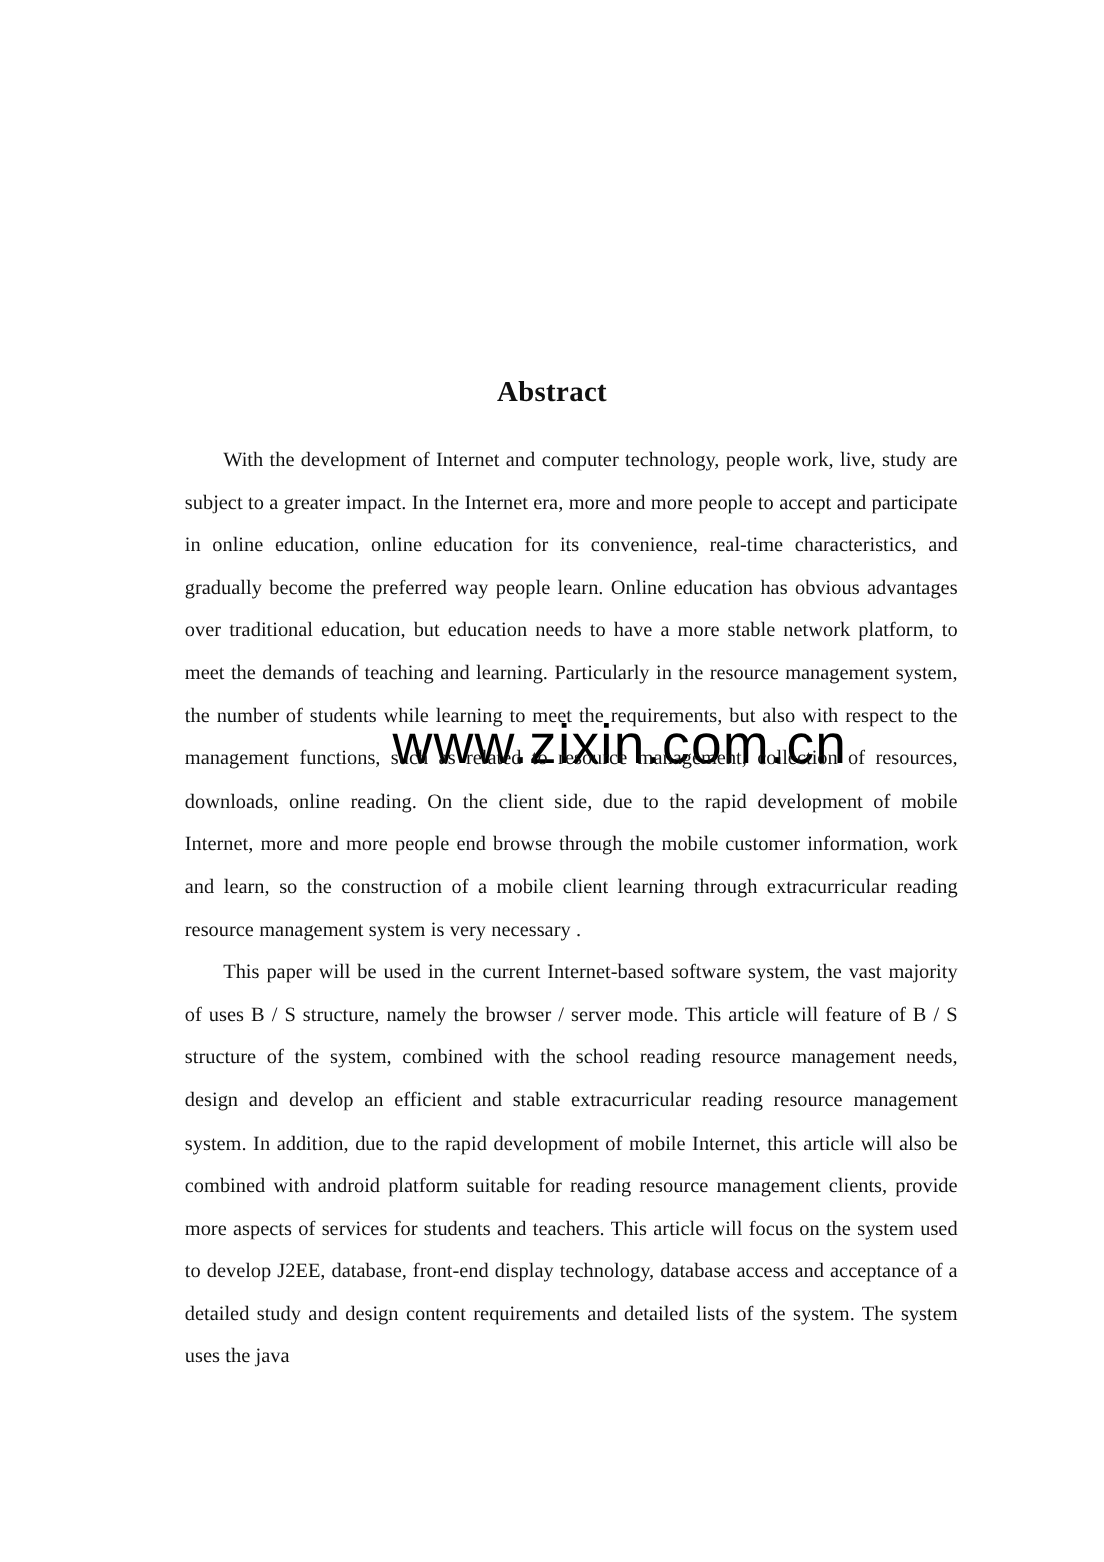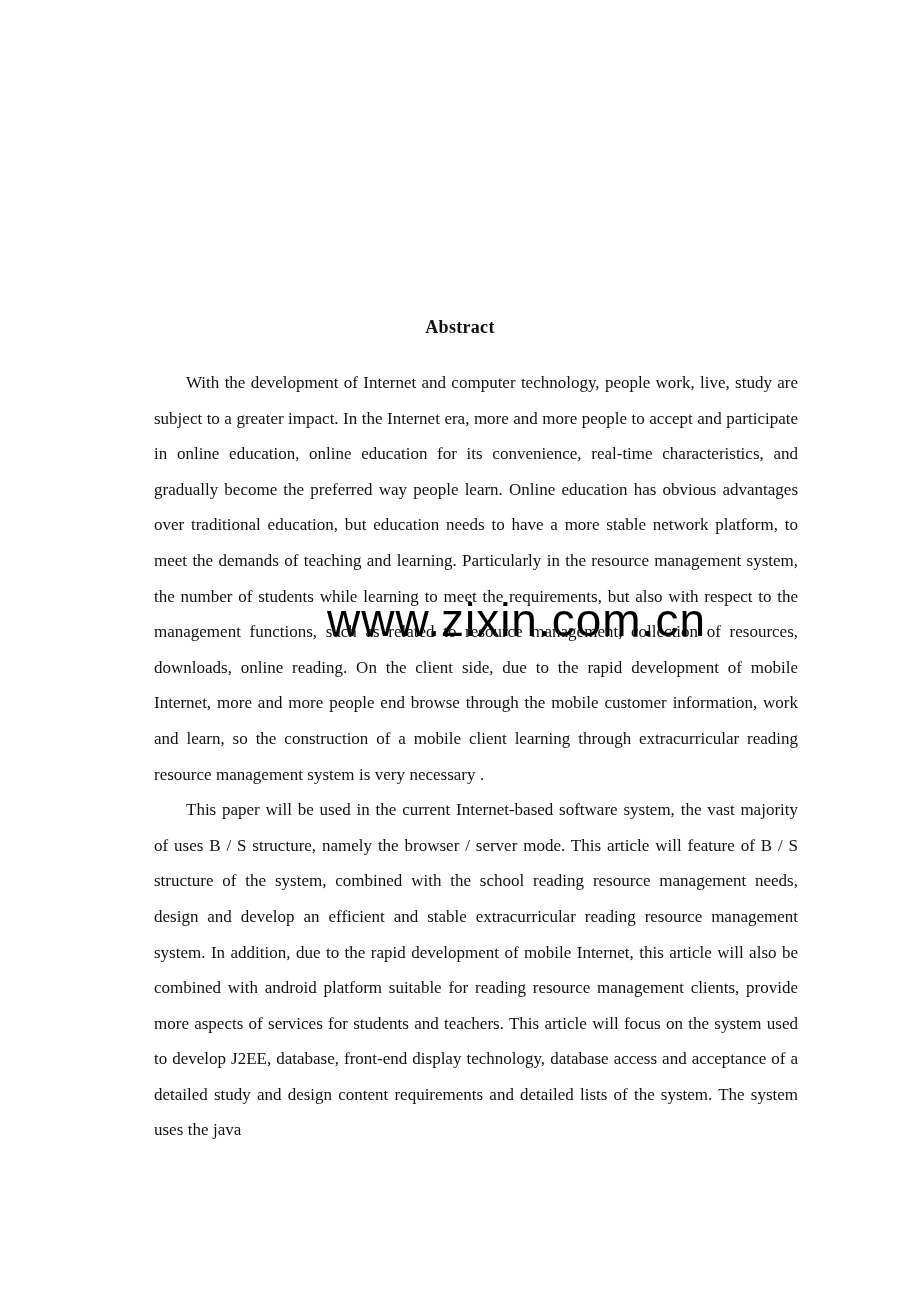--- a/index.html
+++ b/index.html
@@ -50,21 +50,21 @@
     left: 138px;
     top: 0;
     width: 644px;
     z-index: 2;
   }
   .doc-title {
     margin: 0;
     padding: 0;
     text-align: center;
     font-weight: bold;
-    font-size: 18px;
+    font-size: 24px;
     line-height: 28px;
     letter-spacing: 0.3px;
     position: absolute;
     top: 313px;
     left: 0;
     width: 644px;
   }
   .body-block {
     position: absolute;
     top: 365px;

